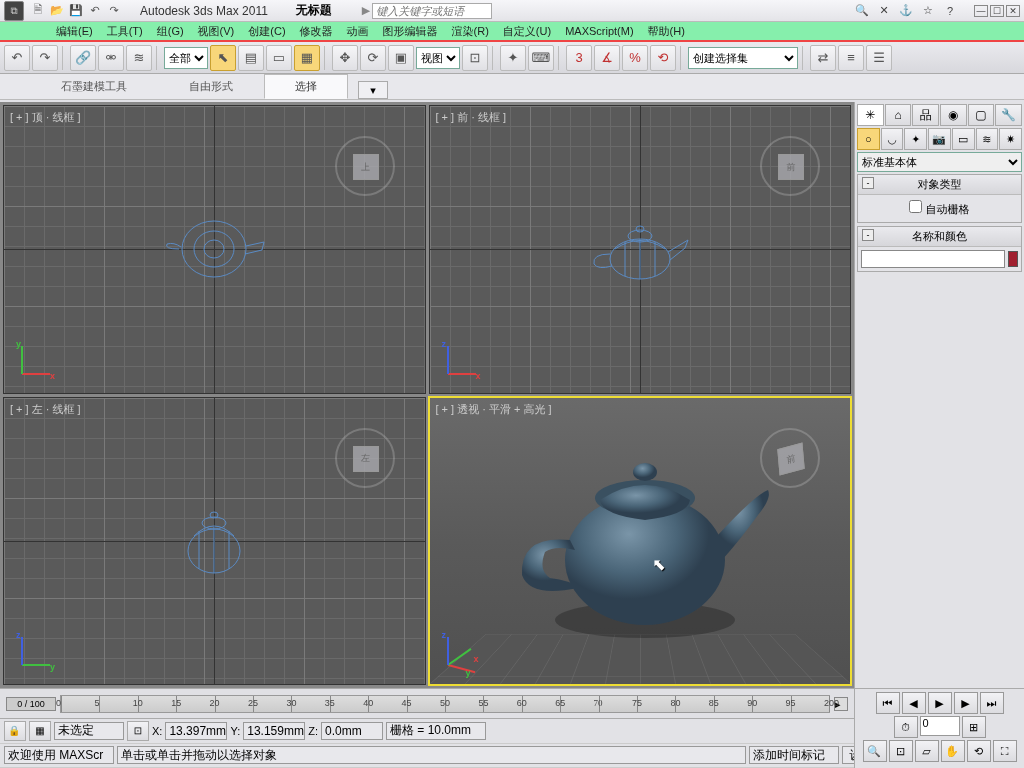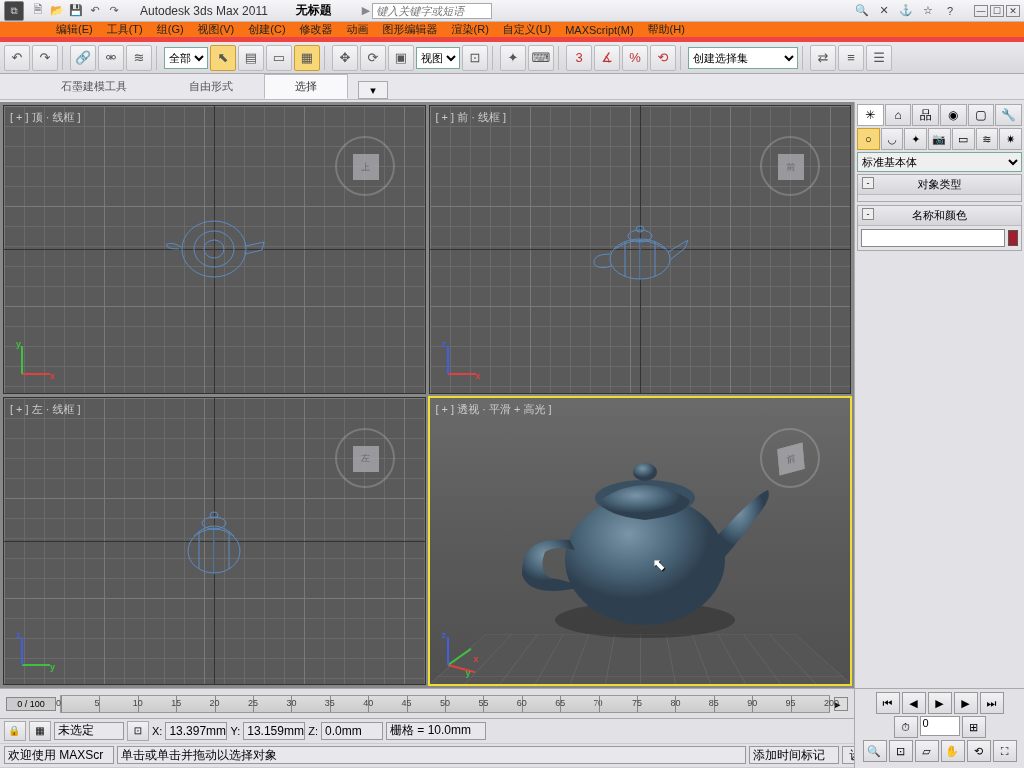--- a/index.html
+++ b/index.html
@@ -10,21 +10,21 @@
 .titlebar .tb-icons span { width:16px; height:16px; display:flex; align-items:center; justify-content:center; color:#555; }
 .titlebar .title { flex:0 0 auto; margin:0 8px; font-size:12px; color:#333; }
 .titlebar .doc { flex:0 0 auto; margin-left:20px; font-size:12px; font-weight:bold; }
 .titlebar .searchwrap { margin-left:30px; display:flex; align-items:center; }
 .titlebar .searchwrap span.tri { color:#888; margin-right:2px;}
 .titlebar input { width:120px; height:16px; border:1px solid #aaa; padding:0 3px; font-style:italic; color:#888; background:#fff;}
 .titlebar .right-icons { margin-left:auto; display:flex; gap:6px; align-items:center;}
 .titlebar .right-icons span { width:16px; height:16px; display:flex; align-items:center; justify-content:center; color:#444;}
 .titlebar .winctl { display:flex; gap:2px; margin-left:10px;}
 .titlebar .winctl span { width:14px; height:12px; border:1px solid #888; display:flex; align-items:center; justify-content:center; font-size:9px;}
-.menubar { height:20px; background:#f97316; display:flex; align-items:center; padding:0 56px 0 50px; border-bottom:5px solid #ef4444; gap:2px;}
+.menubar { height:20px; background:#86efac; display:flex; align-items:center; padding:0 56px 0 50px; border-bottom:2px solid #ef4444; gap:2px;}
 .menubar span { padding:2px 6px; color:#222;}
 .toolbar { height:32px; background:linear-gradient(#eaeaee,#d8d8dd); border-bottom:1px solid #aaa; display:flex; align-items:center; padding:0 4px; gap:2px; }
 .toolbar .btn { width:26px; height:26px; border:1px solid #bbb; background:linear-gradient(#f6f6f8,#e0e0e4); display:flex; align-items:center; justify-content:center; border-radius:2px; color:#555; font-size:13px;}
 .toolbar .btn.active { background:#f8d77a; border-color:#c9a030;}
 .toolbar select { height:22px; border:1px solid #7a9; background:#fff; font-size:11px;}
 .toolbar .sep { width:4px; height:24px; border-left:1px solid #bbb; margin:0 2px;}
 .ribbontabs { height:26px; background:#e8e8ec; display:flex; align-items:flex-end; padding:0 30px; border-bottom:1px solid #bbb;}
 .ribbontabs .tab { padding:4px 30px; color:#555; border:1px solid transparent;text-align:center;}
 .ribbontabs .tab.active { background:#f9f9fb; border:1px solid #bbb; border-bottom:1px solid #f9f9fb; color:#333;}
 .ribbontabs .drop { margin-left:10px; width:30px; height:18px; border:1px solid #aaa; background:#f0f0f3; display:flex; align-items:center; justify-content:center;}
@@ -311,20 +311,21 @@
       <span>✦</span>
       <span>📷</span>
       <span>▭</span>
       <span>≋</span>
       <span>✷</span>
     </div>
     <select><option>标准基本体</option></select>
     <div class="rollout">
       <div class="hdr"><span class="pm">-</span><span>对象类型</span></div>
       <div class="body">
+        <div class="chk"><input type="checkbox" style=""> <span>自动栅格</span></div>
       </div>
     </div>
     <div class="rollout">
       <div class="hdr"><span class="pm">-</span><span>名称和颜色</span></div>
       <div class="body">
         <div class="colorrow">
           <input style="">
           <div class="sw"></div>
         </div>
       </div>

